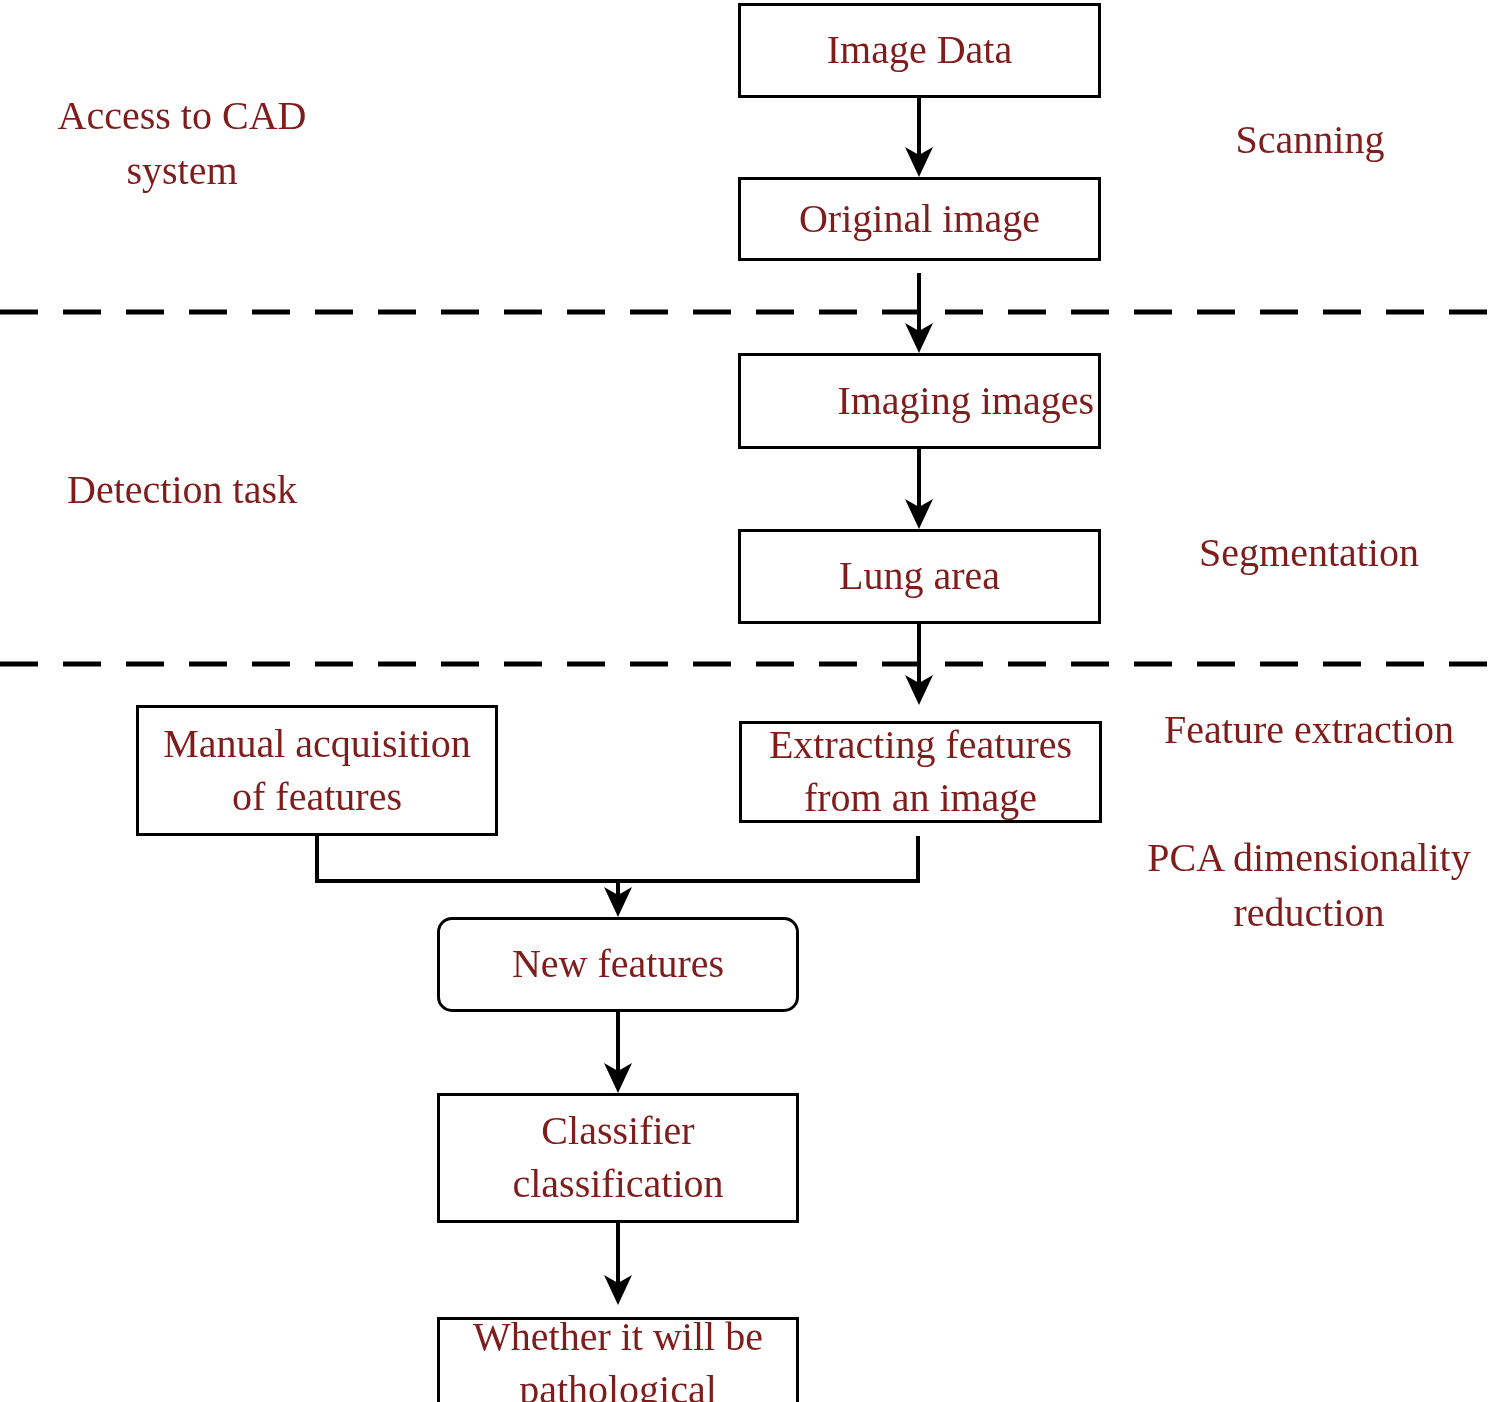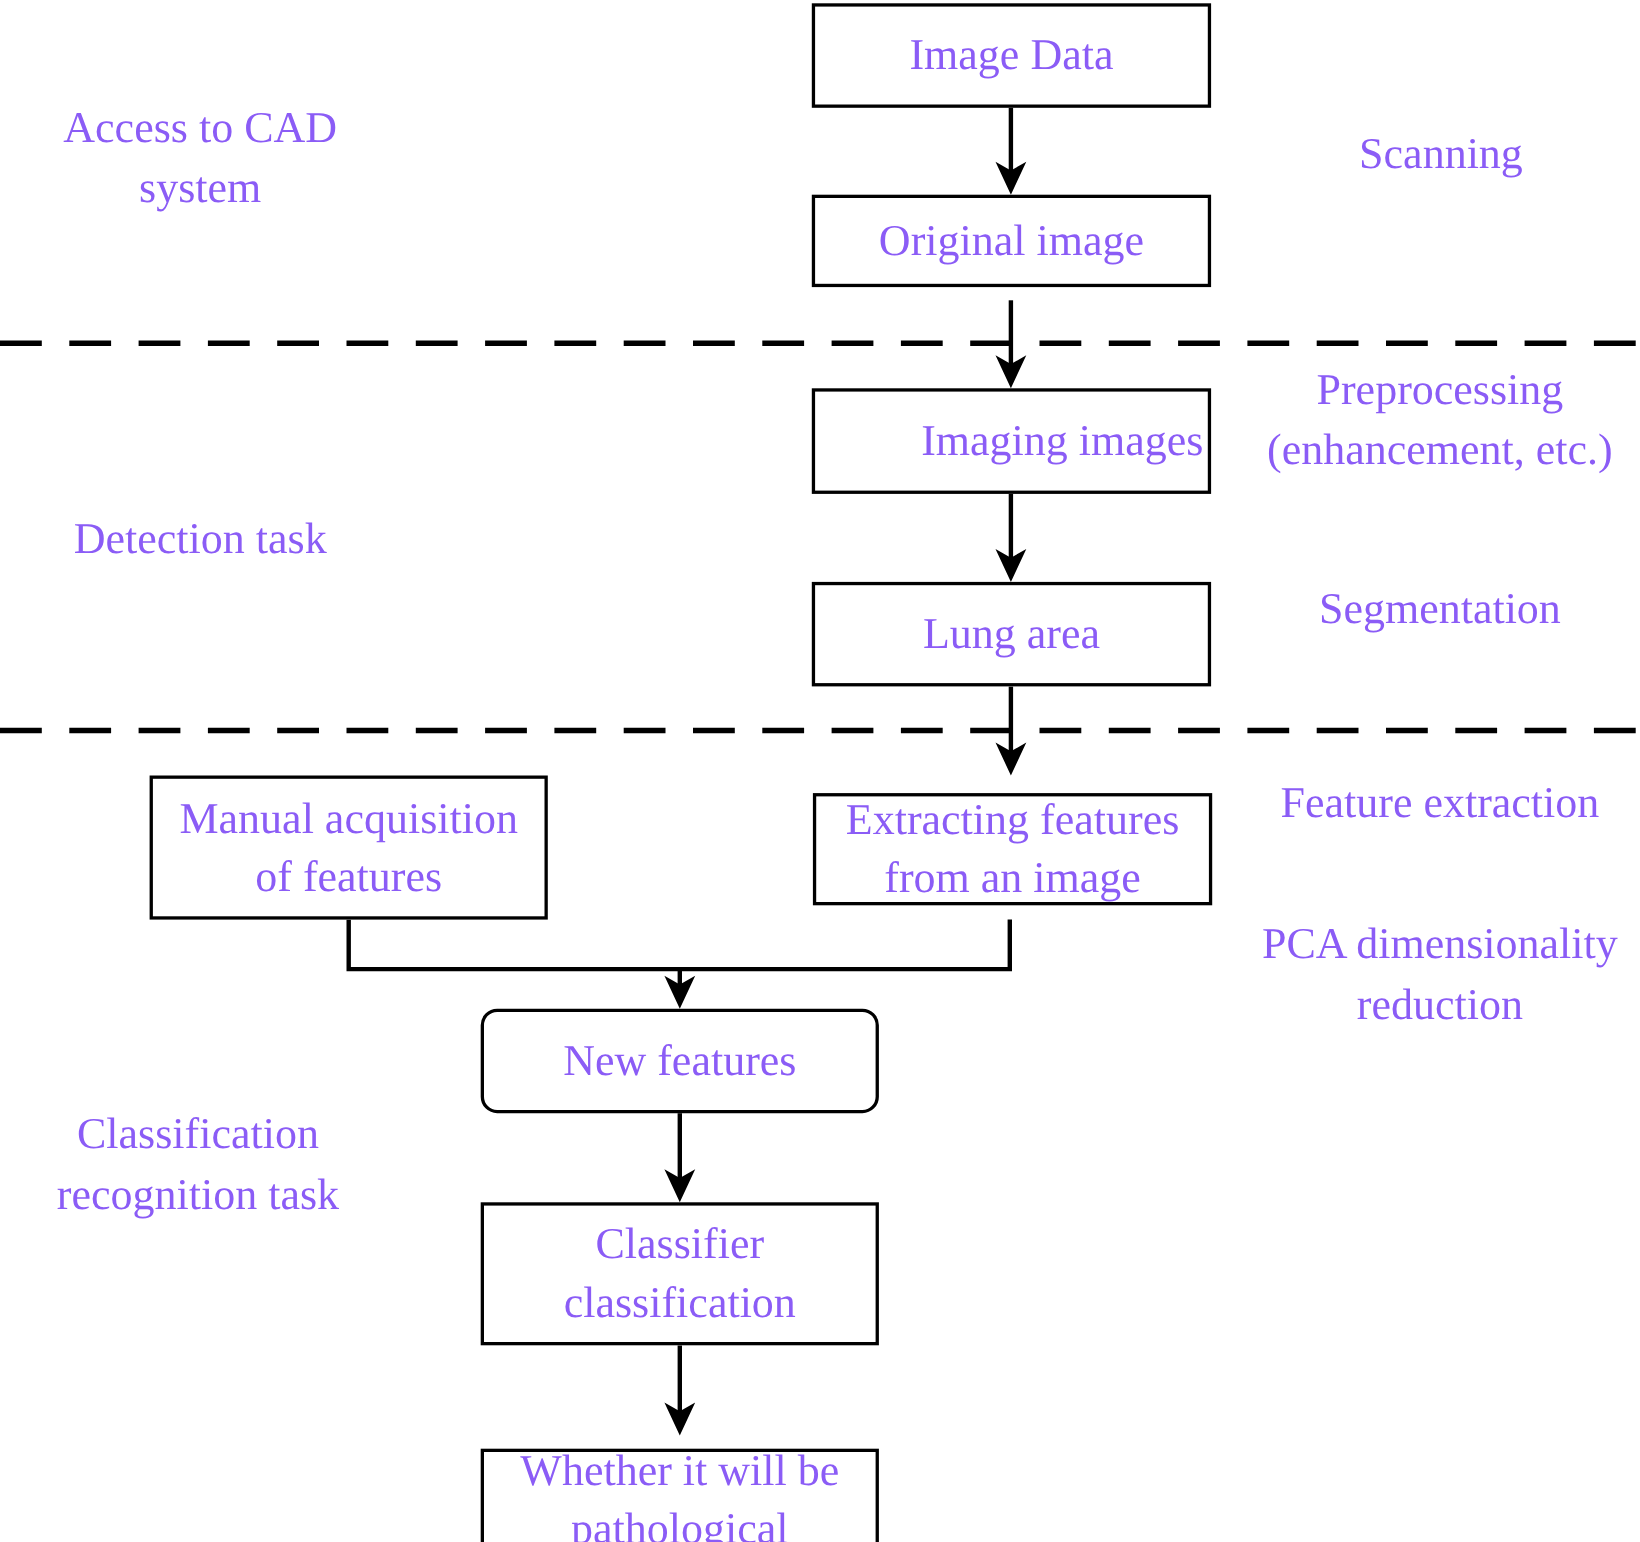--- a/index.html
+++ b/index.html
@@ -6,21 +6,21 @@
     margin: 0;
     padding: 0;
     background: #ffffff;
   }
   .stage {
     position: relative;
     width: 1491px;
     height: 1402px;
     background: #ffffff;
     font-family: "Liberation Serif", "DejaVu Serif", serif;
-    color: #8b5cf6;
+    color: #7f1d1d;
     overflow: hidden;
   }
   .flow-svg {
     position: absolute;
     left: 0;
     top: 0;
     width: 1491px;
     height: 1402px;
     z-index: 1;
   }
@@ -135,21 +135,19 @@
   </div>
   <div class="box b-classifier">
     <span>Classifier classification</span>
   </div>
   <div class="box b-whether">
     <span>Whether it will be pathological</span>
   </div>
 
   <div class="slabel l-access-cad">Access to CAD system</div>
   <div class="slabel l-detection">Detection task</div>
-  <div class="slabel l-classification">Classification recognition task</div>
 
   <div class="slabel l-scanning">Scanning</div>
-  <div class="slabel l-preprocessing">Preprocessing (enhancement, etc.)</div>
   <div class="slabel l-segmentation">Segmentation</div>
   <div class="slabel l-feature-extract">Feature extraction</div>
   <div class="slabel l-pca">PCA dimensionality reduction</div>
 
 </div>
 
 </body></html>

